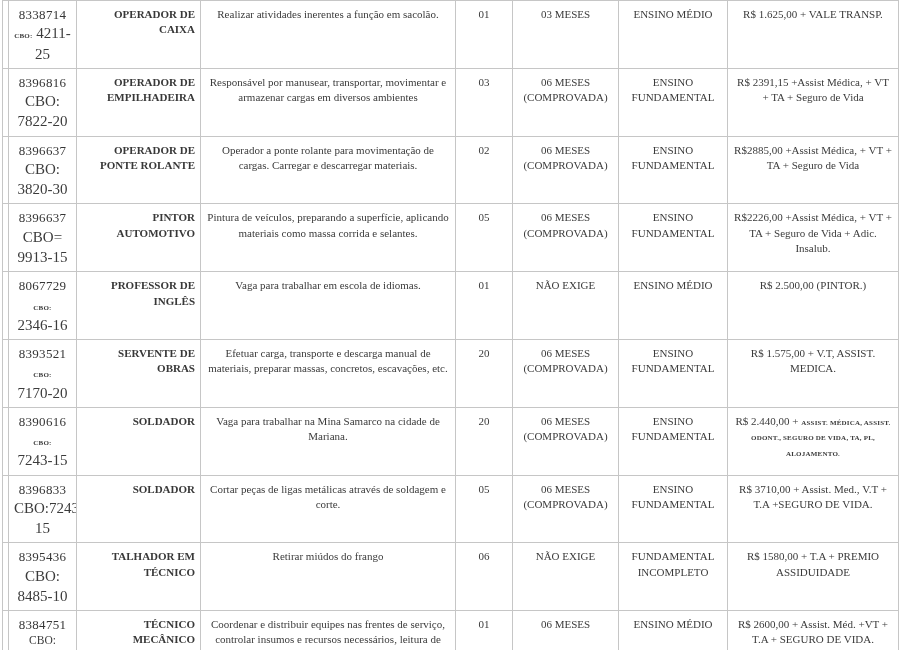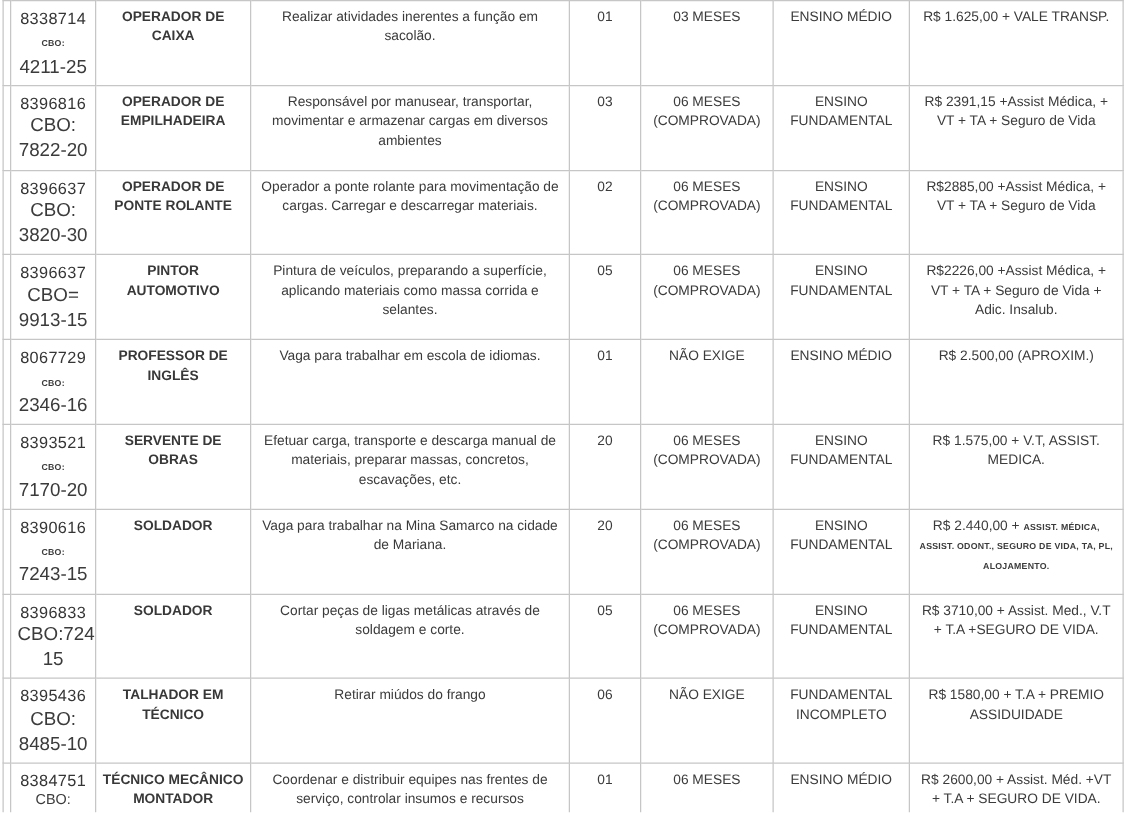--- a/index.html
+++ b/index.html
@@ -3,21 +3,21 @@
 <meta charset="utf-8">
 <style>
   * { margin: 0; padding: 0; box-sizing: border-box; }
   html, body { background: #ffffff; }
   .page {
     position: relative;
     width: 900px;
     height: 650px;
     overflow: hidden;
     background: #ffffff;
-    font-family: Liberation Sans, sans-serif;
+    font-family: Liberation Serif, serif;
     color: #3b3b3b;
   }
   table.vacancies {
     table-layout: fixed;
     border-collapse: collapse;
     margin-left: 2px;
     width: 896px;
   }
   col.c-sliver { width: 6px; }
   col.c-code   { width: 68px; }
@@ -49,21 +49,21 @@
   tr.r9  { height: 66px; }
   tr.r10 { height: 80px; }
 
   .code-number { font-size: 13px; line-height: 1.25; letter-spacing: 0.3px; color: #353535; }
   .cbo { line-height: 1.35; }
   .cbo-normal { font-size: 15px; }
   .cbo-smalllabel .cbo-label { font-size: 7px; font-weight: 700; letter-spacing: 0.2px; }
   .cbo-smalllabel .cbo-value { font-size: 15px; }
   .cbo-large { font-size: 11.5px; }
 
-  .title-cell { font-weight: bold; color: #383838; }
+  .title-cell { font-weight: bold; color: #383838; text-align: right; }
   .salary-small { font-size: 7px; font-weight: 600; letter-spacing: 0.2px; }
 </style>
 </head>
 <body>
 
 <div class="page">
   <table class="vacancies">
     <colgroup>
       <col class="c-sliver">
         <col class="c-code">
@@ -136,21 +136,21 @@
         <td></td>
         <td>
           <div class="code-number">8067729</div>
           <div class="cbo cbo-smalllabel"><span class="cbo-label">CBO:</span><span class="cbo-value"> 2346-16</span></div>
         </td>
         <td class="title-cell"><span>PROFESSOR DE INGLÊS</span></td>
         <td><span>Vaga para trabalhar em escola de idiomas.</span></td>
         <td><span>01</span></td>
         <td><span>NÃO EXIGE</span></td>
         <td><span>ENSINO MÉDIO</span></td>
-        <td><span class="salary-main">R$ 2.500,00 (APROXIM.)</span><span class="salary-small"></span></td>
+        <td><span class="salary-main">R$ 2.500,00 (PINTOR.)</span><span class="salary-small"></span></td>
       </tr>
 
       <tr class="r6">
         <td></td>
         <td>
           <div class="code-number">8393521</div>
           <div class="cbo cbo-smalllabel"><span class="cbo-label">CBO:</span><span class="cbo-value"> 7170-20</span></div>
         </td>
         <td class="title-cell"><span>SERVENTE DE OBRAS</span></td>
         <td><span>Efetuar carga, transporte e descarga manual de materiais, preparar massas, concretos, escavações, etc.</span></td>

